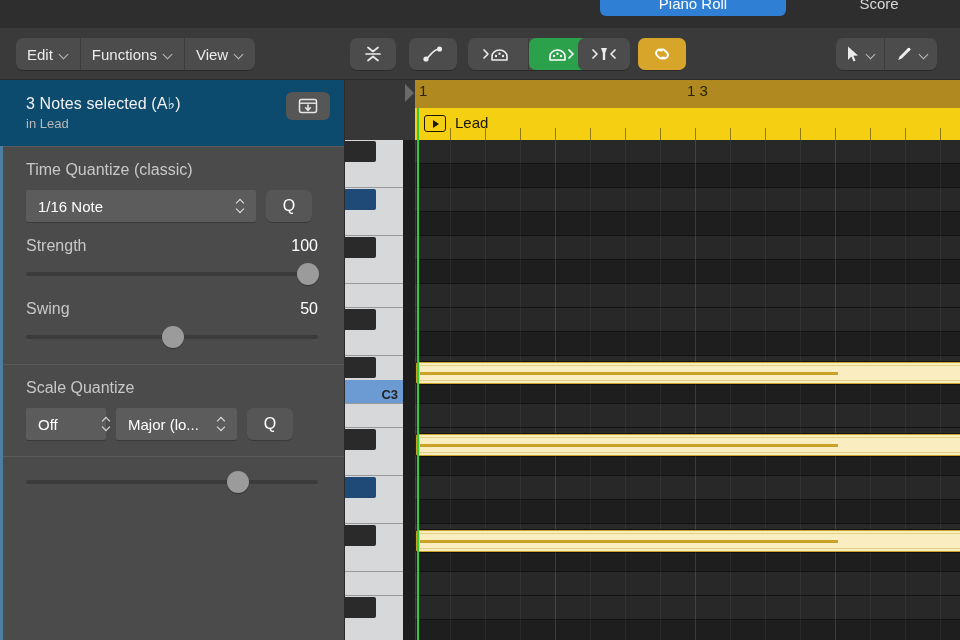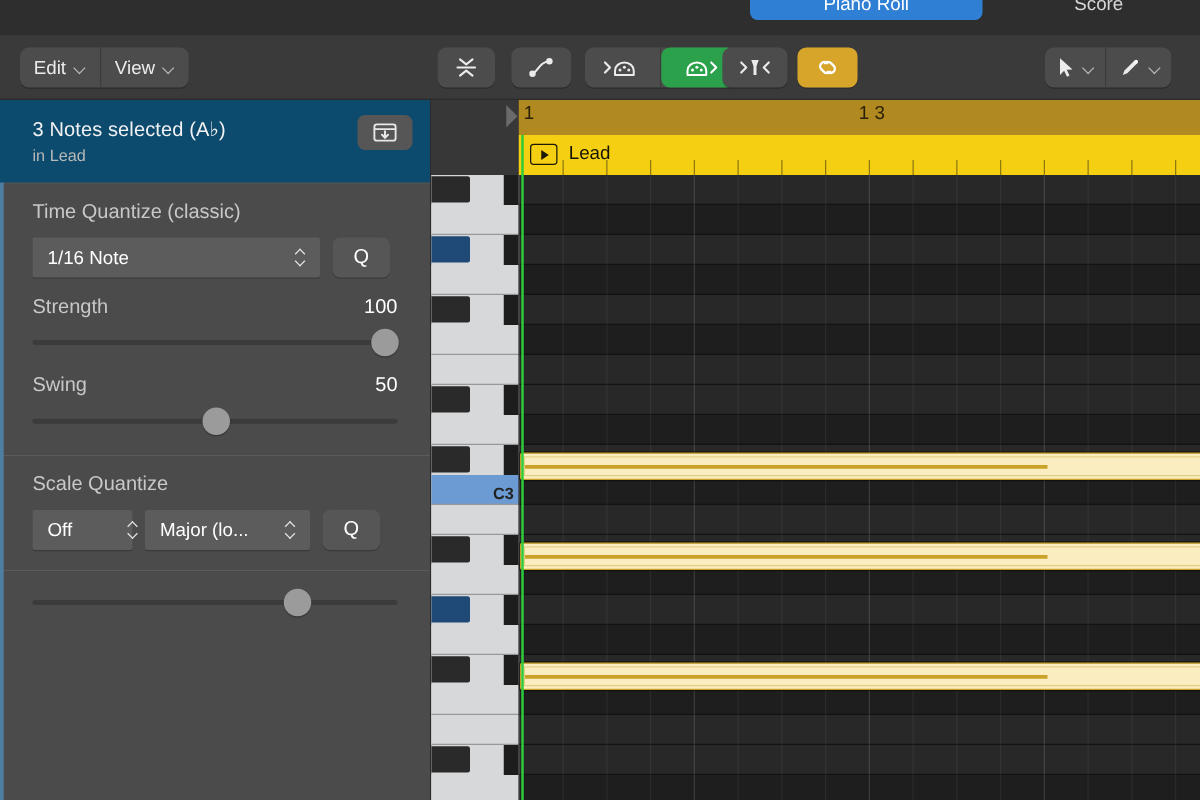--- a/index.html
+++ b/index.html
@@ -88,21 +88,21 @@
   .row { display: flex; align-items: center; gap: 10px; }
 
   .popup {
     height: 32px; background: #5c5c5c; border-radius: 2px;
     display: flex; align-items: center; justify-content: space-between;
     padding: 0 9px 0 12px; color: #ffffff; font-size: 15px;
     box-shadow: 0 1px 0 rgba(0,0,0,.22);
   }
   .popup.wide { width: 230px; }
   .popup.sm   { width: 80px; gap: 44px; }
-  .popup.md   { width: 132px; text-align: center; }
+  .popup.md   { width: 121px; text-align: center; }
   .updown { position: relative; width: 11px; height: 16px; flex: 0 0 11px; }
   .updown:before, .updown:after {
     content: ""; position: absolute; left: 1px; width: 5px; height: 5px;
     border-left: 1.7px solid #e6e6e6; border-top: 1.7px solid #e6e6e6;
   }
   .updown:before { top: 2px; transform: rotate(45deg); }
   .updown:after  { bottom: 2px; transform: rotate(225deg); }
 
   .qbtn {
     width: 46px; height: 32px; background: #565656; border-radius: 6px;
@@ -128,21 +128,21 @@
     background: #9b9b9b; border-radius: 50%;
     box-shadow: 0 1px 1px rgba(0,0,0,.3);
   }
 
   
   .keyboard {
     position: absolute; left: 345px; top: 140px; width: 70px; height: 500px;
     background: #d7d8da; overflow: hidden;
   }
   .wkey {
-    position: absolute; left: 0; width: 71px;
+    position: absolute; left: 0; width: 58px;
     background: #d7d8da; border-bottom: 1px solid #98999b;
   }
   .wkey.lit { background: #6b9bd2; }
   .wlabel {
     position: absolute; right: 5px; bottom: 1px;
     font-size: 13px; color: #222; font-weight: 600;
   }
   .bkey {
     position: absolute; left: 0; width: 31px; height: 21px;
     background: #2a2a2a; border-radius: 0 2px 2px 0;
@@ -228,20 +228,24 @@
         <span>Score</span>
       </div>
     </div>
   </div>
 
   <div class="toolbar">
 
     <div class="tbgroup" style="left:16px;">
       <div class="tbitem">
         <span>Edit</span>
+        <span class="chev"></span>
+      </div>
+      <div class="tbitem">
+        <span>Functions</span>
         <span class="chev"></span>
       </div>
       <div class="tbitem">
         <span>View</span>
         <span class="chev"></span>
       </div>
     </div>
 
     <div class="tbgroup" style="left:350px;">
       <div class="tbitem icononly">

